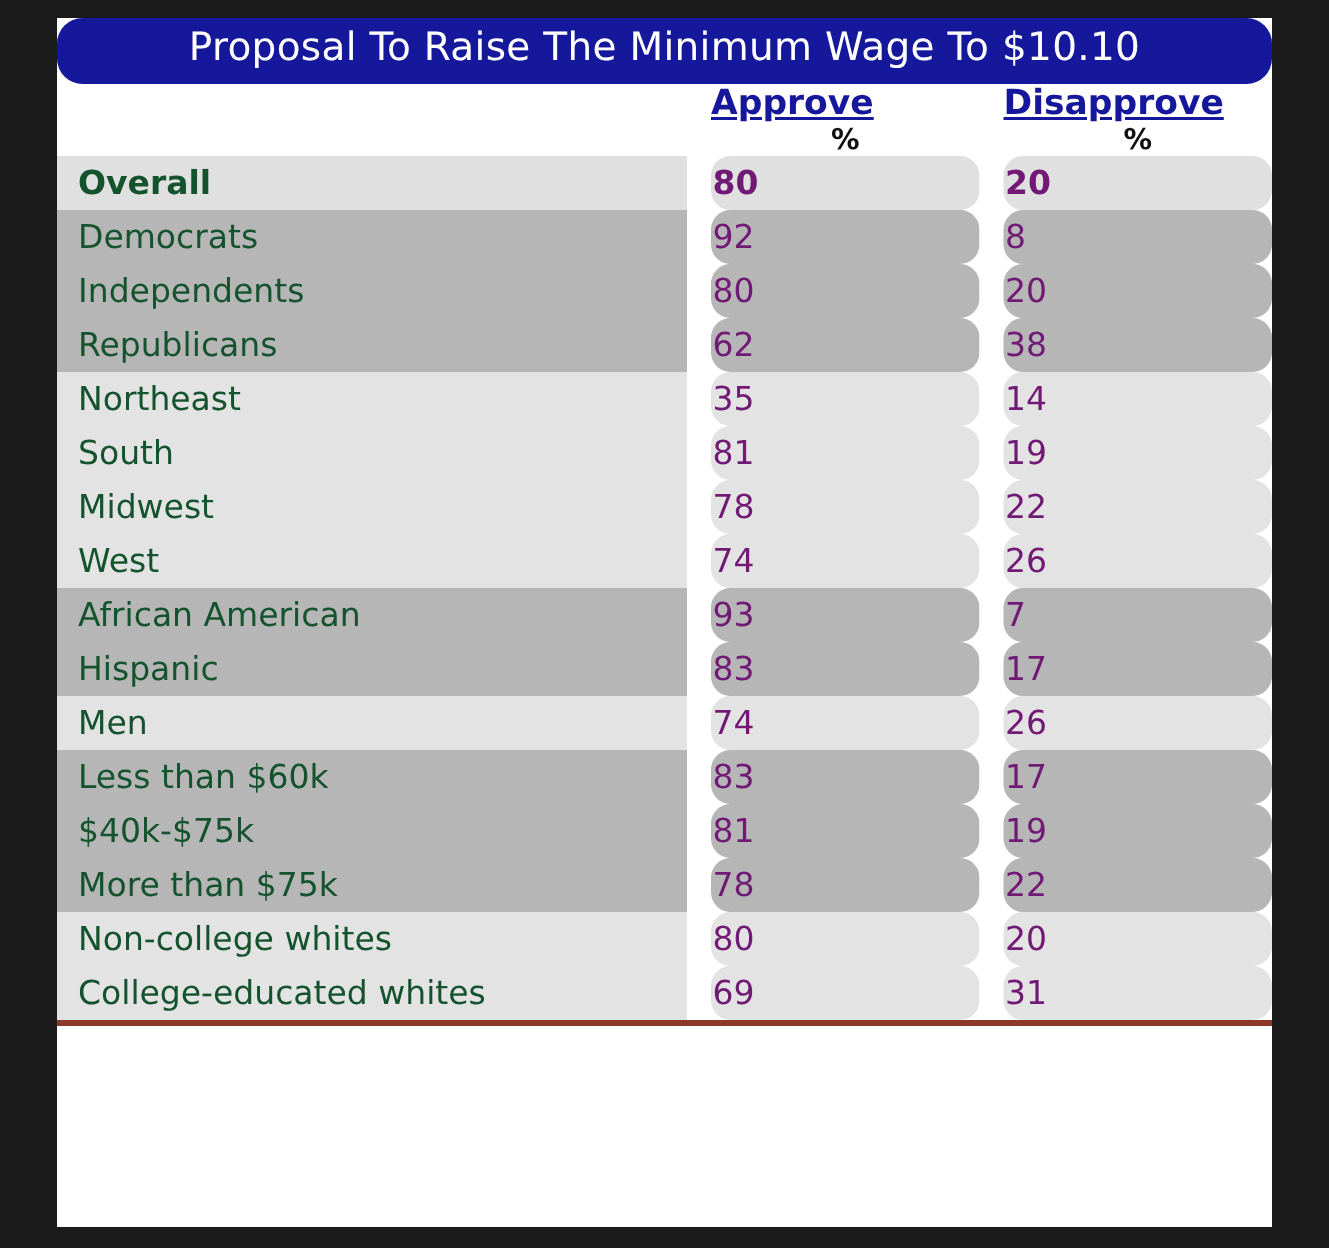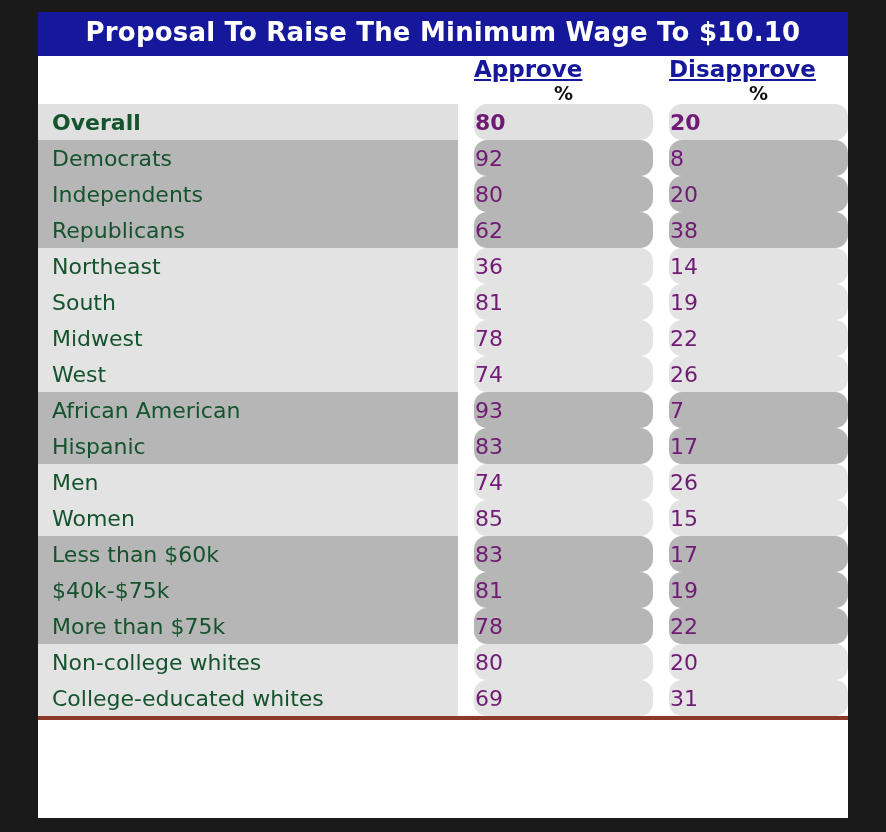--- a/index.html
+++ b/index.html
@@ -21,26 +21,27 @@
     box-sizing: border-box;
   }
   table.poll {
     border-collapse: collapse;
     width: 100%;
     table-layout: fixed;
   }
   .title-cell {
     background: #16189c;
     color: #ffffff;
-    font-weight: bold;
+    font-weight: normal;
     font-size: 26px;
     text-align: center;
     padding: 6px 10px 9px 10px;
     line-height: 1.12;
     letter-spacing: 0.2px;
+    border-radius: 17px;
   }
   .hdr-row td {
     background: #ffffff;
     padding: 0;
   }
   .hdr-label {
     padding-top: 6px;
   }
   .hdr-label .hdr-text {
     color: #16189c;
@@ -143,21 +144,21 @@
         <tr class="data-row shade-dark">
           <td class="label">Republicans</td>
           <td class="gapcol"></td>
           <td class="num">62</td>
           <td class="gapcol"></td>
           <td class="num">38</td>
         </tr>
         <tr class="data-row shade-light">
           <td class="label">Northeast</td>
           <td class="gapcol"></td>
-          <td class="num">36</td>
+          <td class="num">35</td>
           <td class="gapcol"></td>
           <td class="num">14</td>
         </tr>
         <tr class="data-row shade-light">
           <td class="label">South</td>
           <td class="gapcol"></td>
           <td class="num">81</td>
           <td class="gapcol"></td>
           <td class="num">19</td>
         </tr>
@@ -188,27 +189,20 @@
           <td class="num">83</td>
           <td class="gapcol"></td>
           <td class="num">17</td>
         </tr>
         <tr class="data-row shade-light">
           <td class="label">Men</td>
           <td class="gapcol"></td>
           <td class="num">74</td>
           <td class="gapcol"></td>
           <td class="num">26</td>
-        </tr>
-        <tr class="data-row shade-light">
-          <td class="label">Women</td>
-          <td class="gapcol"></td>
-          <td class="num">85</td>
-          <td class="gapcol"></td>
-          <td class="num">15</td>
         </tr>
         <tr class="data-row shade-dark">
           <td class="label">Less than $60k</td>
           <td class="gapcol"></td>
           <td class="num">83</td>
           <td class="gapcol"></td>
           <td class="num">17</td>
         </tr>
         <tr class="data-row shade-dark">
           <td class="label">$40k-$75k</td>

